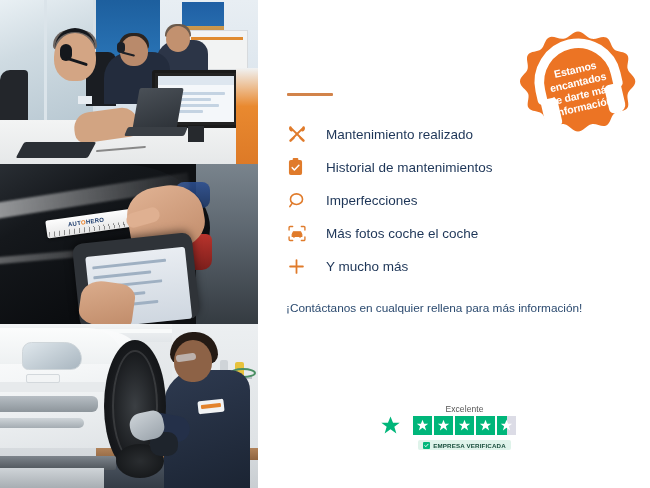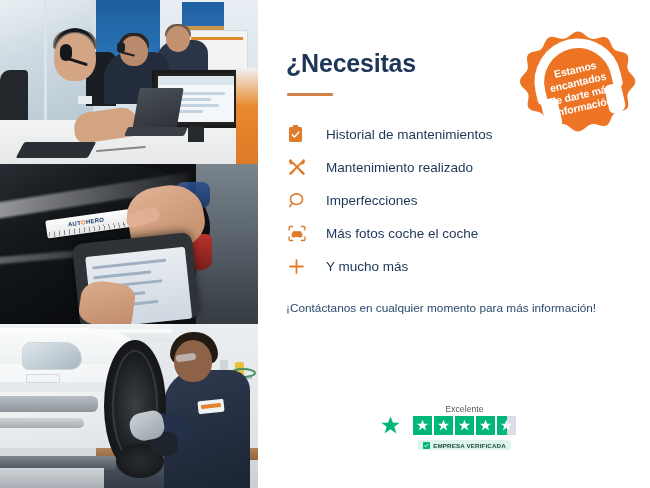--- a/index.html
+++ b/index.html
@@ -438,21 +438,21 @@
       <div class="p3-glove"></div>
       <div class="p3-lift"></div>
       <div class="p3-lift2"></div>
     </div>
 
   </div>
 
   <div class="content">
 
     <h1 class="heading">
-      <span>¿Necesitas</span><br>
+      <br>
     </h1>
     <div class="rule"></div>
 
     <div class="badge">
       <svg viewBox="0 0 116 116" xmlns="http://www.w3.org/2000/svg" aria-hidden="true">
         <path fill="#ec7424" d="M58 2.5c5.2 0 8.6 6.3 13.6 7.3 5 1 10.2-3.4 14.7-1.3 4.5 2.1 4.3 8.9 8 11.9 3.7 3 10.3 1.6 13 5.5 2.7 3.9-.9 9.6.4 14.2 1.3 4.6 7.6 7.2 7.6 12.4 0 5.2-6.3 7.8-7.6 12.4-1.3 4.6 2.3 10.3-.4 14.2-2.7 3.9-9.3 2.5-13 5.5-3.7 3-3.5 9.8-8 11.9-4.5 2.1-9.7-2.3-14.7-1.3-5 1-8.4 7.3-13.6 7.3-5.2 0-8.6-6.3-13.6-7.3-5-1-10.2 3.4-14.7 1.3-4.5-2.1-4.3-8.9-8-11.9-3.7-3-10.3-1.6-13-5.5-2.7-3.9.9-9.6-.4-14.2C6.3 60.2 0 57.6 0 52.4c0-5.2 6.3-7.8 7.6-12.4 1.3-4.6-2.3-10.3.4-14.2 2.7-3.9 9.3-2.5 13-5.5 3.7-3 3.5-9.8 8-11.9 4.5-2.1 9.7 2.3 14.7 1.3C49.4 8.8 52.8 2.5 58 2.5z" transform="translate(0 5)"></path>
       </svg>
       <div class="badge-inner">
         <span class="badge-icon">
           <svg width="17" height="15" viewBox="0 0 24 22" fill="none" stroke="#ffffff" stroke-width="2" stroke-linecap="round">
@@ -467,41 +467,41 @@
           <div>de darte más</div>
           <div>información</div>
         </div>
       </div>
     </div>
 
     <ul class="features">
 
       <li class="feature">
         <span class="ico">
-          <svg width="15" height="18" viewBox="0 0 16 19">
-            <rect x="1" y="2" width="14" height="16" rx="2" fill="#e07b2b"></rect>
-            <rect x="5" y="0" width="6" height="3.5" rx="1" fill="#e07b2b"></rect>
-            <path d="M4.5 10.2l2.3 2.4 4.8-5" stroke="#ffffff" stroke-width="1.6" fill="none" stroke-linecap="round" stroke-linejoin="round"></path>
-          </svg>
-        </span>
-        <span class="lbl">Historial de mantenimientos</span>
-      </li>
-
-      <li class="feature">
-        <span class="ico">
           <svg width="18" height="18" viewBox="0 0 20 20" fill="none" stroke="#e07b2b" stroke-width="2.1" stroke-linecap="round">
             <path d="M3.2 3.2l10.4 10.4"></path>
             <path d="M2.6 2.6a2.6 2.6 0 0 0 1.6 3.4" stroke-width="2.6"></path>
             <path d="M16.8 3.2L6.4 13.6"></path>
             <path d="M17.4 2.6a2.6 2.6 0 0 1-1.6 3.4" stroke-width="2.6"></path>
             <path d="M14 14.2l3.2 3.2" stroke-width="2.8"></path>
             <path d="M6 14.2l-3.2 3.2" stroke-width="2.8"></path>
           </svg>
         </span>
         <span class="lbl">Mantenimiento realizado</span>
+      </li>
+
+      <li class="feature">
+        <span class="ico">
+          <svg width="15" height="18" viewBox="0 0 16 19">
+            <rect x="1" y="2" width="14" height="16" rx="2" fill="#e07b2b"></rect>
+            <rect x="5" y="0" width="6" height="3.5" rx="1" fill="#e07b2b"></rect>
+            <path d="M4.5 10.2l2.3 2.4 4.8-5" stroke="#ffffff" stroke-width="1.6" fill="none" stroke-linecap="round" stroke-linejoin="round"></path>
+          </svg>
+        </span>
+        <span class="lbl">Historial de mantenimientos</span>
       </li>
 
       <li class="feature">
         <span class="ico">
           <svg width="17" height="17" viewBox="0 0 18 18" fill="none" stroke="#e07b2b" stroke-width="1.7" stroke-linecap="round">
             <ellipse cx="9" cy="7.6" rx="6.4" ry="5.6"></ellipse>
             <path d="M4.6 11.8L2 15.4"></path>
           </svg>
         </span>
         <span class="lbl">Imperfecciones</span>
@@ -527,21 +527,21 @@
           <svg width="17" height="17" viewBox="0 0 18 18" stroke="#e07b2b" stroke-width="1.9" stroke-linecap="round">
             <path d="M9 2.2v13.6M2.2 9h13.6"></path>
           </svg>
         </span>
         <span class="lbl">Y mucho más</span>
       </li>
 
     </ul>
 
     <div class="contact">
-      <div>¡Contáctanos en cualquier momento para más información!</div>
+      <div>¡Contáctanos en cualquier rellena para más información!</div>
     </div>
 
     <div class="tp">
       <div class="tp-logo">
         <span>
           <svg width="21" height="21" viewBox="0 0 24 24">
             <path fill="#00b67a" d="M12 1.6l2.9 7.3h7.6l-6.1 4.6 2.3 7.5-6.7-4.7-6.7 4.7 2.3-7.5L1.5 8.9h7.6z"></path>
           </svg>
         </span>
       </div>

